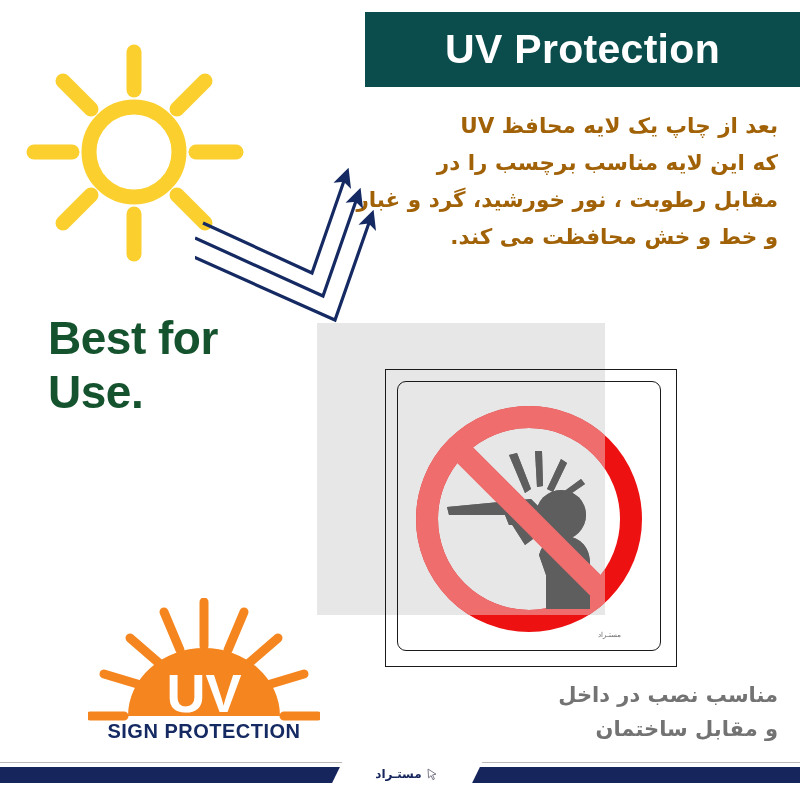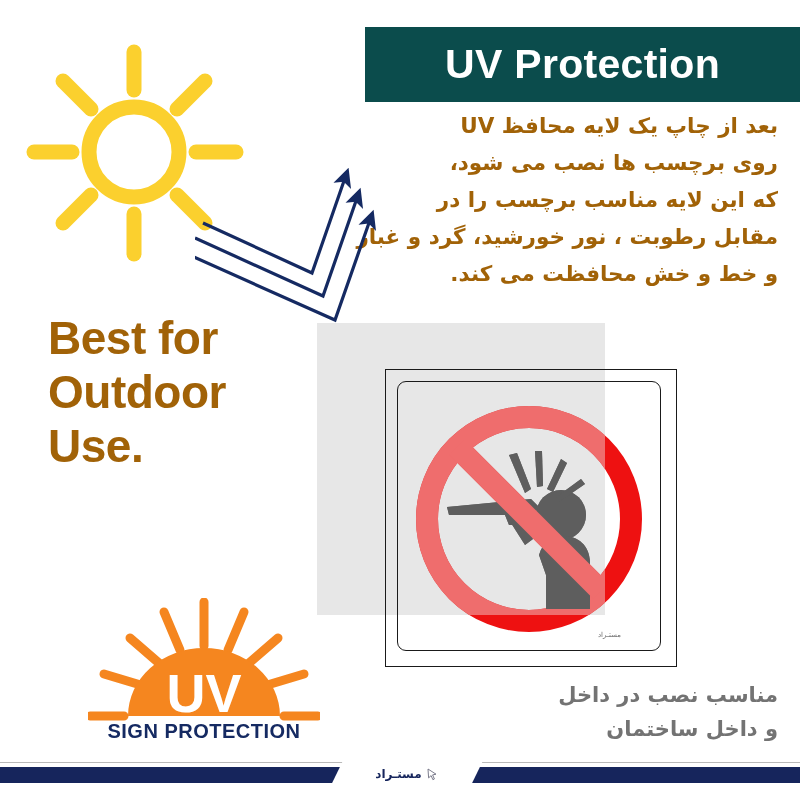--- a/index.html
+++ b/index.html
@@ -20,21 +20,20 @@
   .title-banner {
     position: absolute;
     left: 365px;
     top: 12px;
     width: 435px;
     height: 75px;
     background: #0b4c4c;
     display: flex;
     align-items: center;
     justify-content: center;
-    margin-top: 15px;
   }
   .title-banner .title-text {
     color: #ffffff;
     font-size: 41px;
     font-weight: bold;
     letter-spacing: 0.3px;
     line-height: 1;
     white-space: nowrap;
   }
 
@@ -71,21 +70,21 @@
     width: 190px;
     height: 185px;
   }
 
   
   .headline {
     position: absolute;
     left: 48px;
     top: 312px;
     width: 280px;
-    color: #a16207;
+    color: #14532d;
     font-size: 46px;
     font-weight: bold;
     line-height: 1.17;
     letter-spacing: -0.5px;
   }
   .headline .ln { display: block; }
 
   
   .sign-stage {
     position: absolute;
@@ -227,21 +226,20 @@
 <body>
 
 <div id="poster">
 
   <div class="title-banner">
     <span class="title-text">UV Protection</span>
   </div>
 
   <div class="fa-paragraph">
     <span class="ln">بعد از چاپ یک لایه محافظ UV</span>
-    <span class="ln">روی برچسب ها نصب می شود،</span>
     <span class="ln">که این لایه مناسب برچسب را در</span>
     <span class="ln">مقابل رطوبت ، نور خورشید، گرد و غبار</span>
     <span class="ln">و خط و خش محافظت می کند.</span>
   </div>
 
   <div class="sun-icon">
     <svg viewBox="0 0 220 220" width="220" height="220">
       <g stroke="#fbd02e" stroke-width="15" stroke-linecap="round" fill="none">
         <circle cx="110" cy="110" r="45"></circle>
         <line x1="110" y1="10" x2="110" y2="48"></line>
@@ -266,21 +264,20 @@
       <g stroke="#152a62" stroke-width="3.2" fill="none" stroke-linejoin="miter">
         <path d="M8,55 L117,105 L150,10" marker-end="url(#ah)"></path>
         <path d="M0,70 L128,128 L162,30" marker-end="url(#ah)"></path>
         <path d="M-8,86 L140,152 L175,52" marker-end="url(#ah)"></path>
       </g>
     </svg>
   </div>
 
   <div class="headline">
     <span class="ln">Best for</span>
-    <span class="ln">Outdoor</span>
     <span class="ln">Use.</span>
   </div>
 
   <div class="sign-stage">
 
     <div class="sign-art">
       <svg viewBox="0 0 232 232" width="232" height="232">
         <circle cx="116" cy="116" r="102" fill="none" stroke="#ee1111" stroke-width="22"></circle>
         <g fill="#575757">
 
@@ -347,21 +344,21 @@
       <path d="M40,118 A76,68 0 0 1 192,118 Z" fill="#f5861f"></path>
 
       <text x="116" y="114" text-anchor="middle" fill="#ffffff" font-family="Liberation Sans, sans-serif" font-size="54" font-weight="bold">UV</text>
 
       <text x="116" y="140" text-anchor="middle" fill="#152a62" font-family="Liberation Sans, sans-serif" font-size="20" font-weight="bold" letter-spacing="0.5">SIGN PROTECTION</text>
     </svg>
   </div>
 
   <div class="fa-note">
     <span class="ln">مناسب نصب در داخل</span>
-    <span class="ln">و داخل ساختمان</span>
+    <span class="ln">و مقابل ساختمان</span>
   </div>
 
   <div class="footer-rule"></div>
   <div class="footer-bar"></div>
   <div class="footer-notch"></div>
   <div class="footer-brand">
     <span class="brand-text">مستـراد</span>
     <svg width="13" height="13" viewBox="0 0 13 13">
       <path d="M2,1 L10,6.2 L6.6,6.9 L8.4,11 L6.9,11.7 L5.1,7.6 L2.6,9.9 Z" fill="#ffffff" stroke="#6e6e80" stroke-width="0.9"></path>
     </svg>

